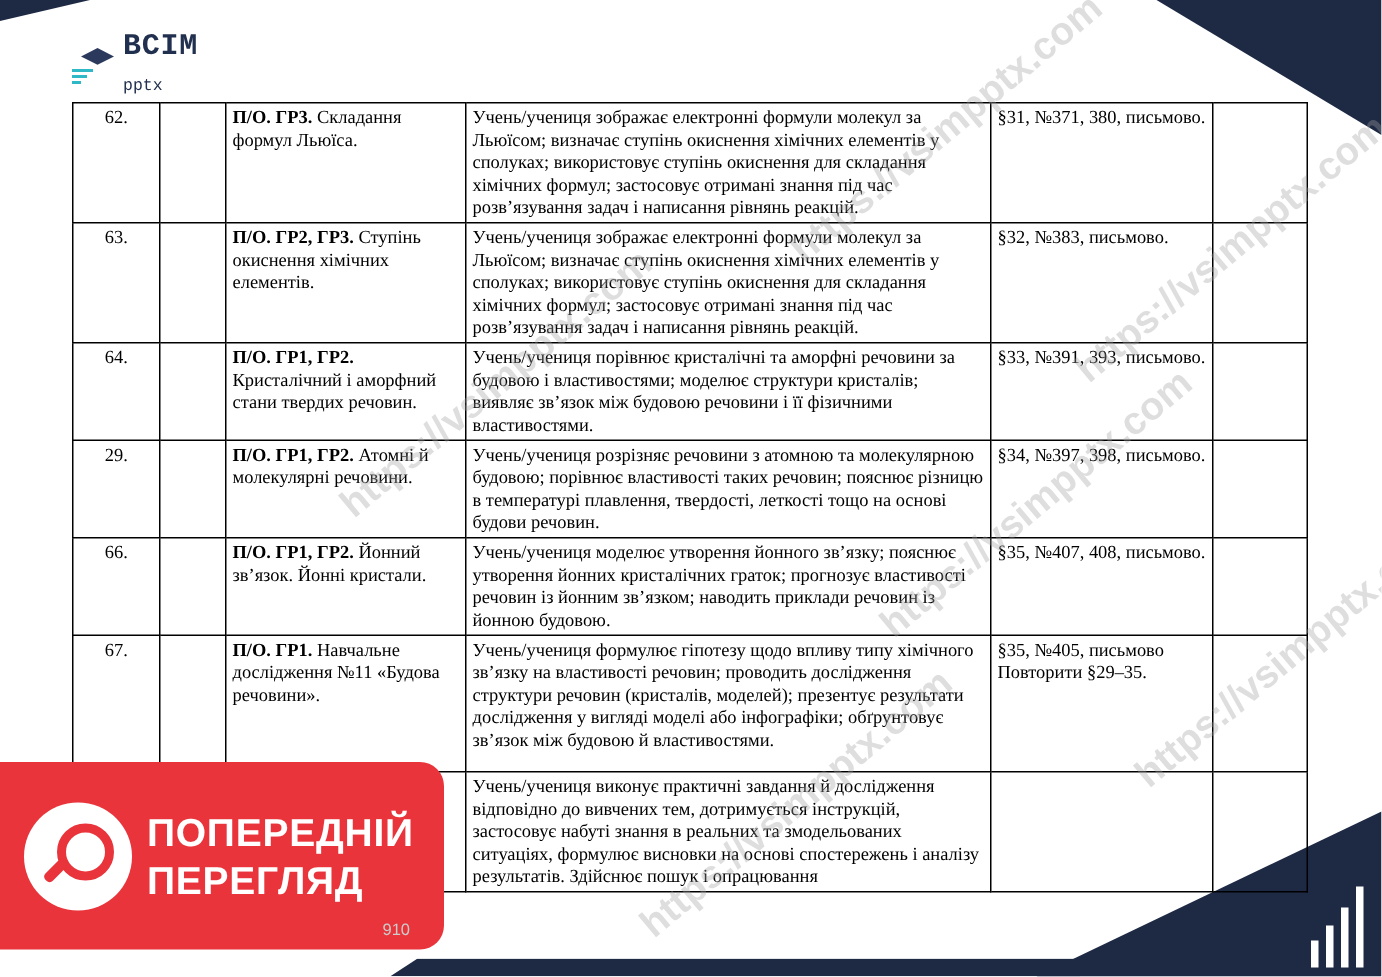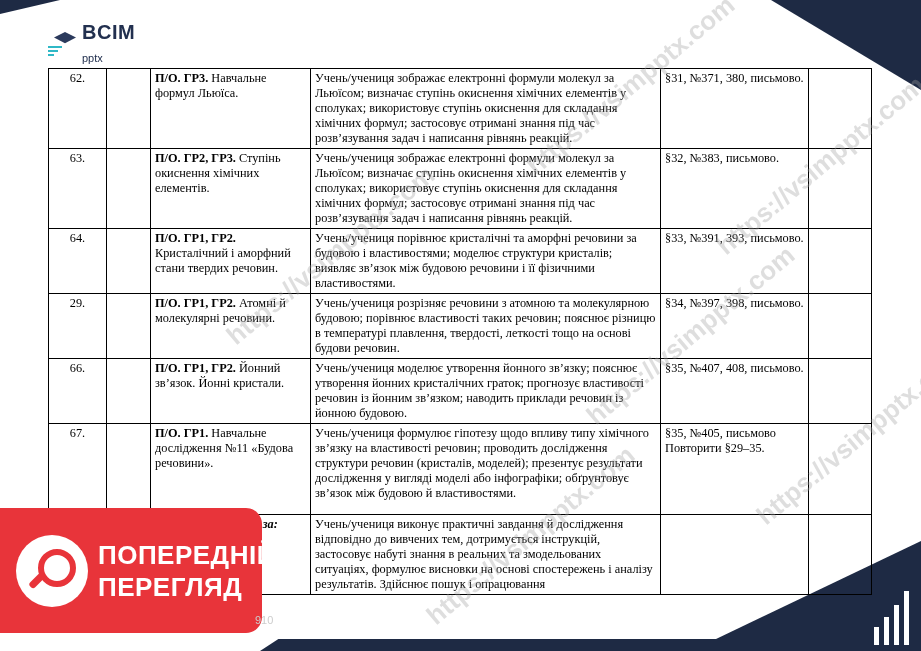--- a/index.html
+++ b/index.html
@@ -24,41 +24,41 @@
     position:absolute; bottom:0; left:260px; width:460px; height:12px;
     background:#1e2a44; clip-path:polygon(0 100%, 4% 0, 100% 0, 100% 100%);
   }
   .logo { position:absolute; left:48px; top:22px; display:flex; align-items:center; gap:6px; }
   .logo-mark { width:28px; height:22px; position:relative; }
   .logo-mark .cap { position:absolute; left:6px; top:0; width:22px; height:14px; background:#2b3a5c; clip-path:polygon(50% 0,100% 40%,50% 80%,0 40%); }
   .logo-mark .l1,.logo-mark .l2,.logo-mark .l3 { position:absolute; left:0; height:2px; background:#2fb8c6; }
   .logo-mark .l1 { top:14px; width:14px; }
   .logo-mark .l2 { top:18px; width:10px; }
   .logo-mark .l3 { top:22px; width:6px; }
-  .logo-text { display:flex; flex-direction:column; line-height:1; font-family:Liberation Sans, sans-serif; }
+  .logo-text { display:flex; flex-direction:column; line-height:1; font-family:Liberation Mono, monospace; }
   .logo-text .big { font-size:20px; font-weight:bold; color:#22304f; letter-spacing:0.5px; }
   .logo-text .small { font-size:11px; color:#22304f; margin-top:11px; }
 
   table.plan {
     position:absolute; left:48px; top:68px; width:823px;
     border-collapse:collapse; table-layout:fixed;
     font-size:12.3px; line-height:15px; color:#000;
   }
   table.plan td { border:1px solid #000; vertical-align:top; padding:2px 4px;margin-left:31px; }
   td.num { text-align:center; }
   .topic b { font-weight:bold; }
   .topic i { font-style:italic; font-weight:bold; }
 
   .watermark {
     position:absolute; color:rgba(160,160,160,0.35); font-family:"Liberation Sans", sans-serif;
     font-size:26px; font-weight:bold; transform:rotate(-40deg); white-space:nowrap; pointer-events:none;
   }
 
   .preview-badge {
-    position:absolute; left:0; top:508px; width:262px; height:125px;
+    position:absolute; left:0; top:508px; width:296px; height:125px;
     background:#e8343a; border-radius:0 16px 16px 0;
     display:flex; align-items:center; gap:10px; padding-left:16px; box-sizing:border-box;
   }
   .mag { width:72px; height:72px; border-radius:50%; background:#fff; position:relative; flex:0 0 72px; }
   .mag .lens { position:absolute; left:22px; top:14px; width:26px; height:26px; border:6px solid #e8343a; border-radius:50%; }
   .mag .handle { position:absolute; left:12px; top:42px; width:18px; height:7px; background:#e8343a; transform:rotate(-45deg); border-radius:3px; }
   .preview-text { color:#fff; font-family:"Liberation Sans", sans-serif; font-weight:bold; font-size:26px; line-height:32px; letter-spacing:0.5px; }
   .page-num { position:absolute; left:255px; top:614px; font-family:"Liberation Sans", sans-serif; font-size:11px; color:#ccc; }
   .bars { position:absolute; right:12px; bottom:6px; display:flex; align-items:flex-end; gap:5px; }
   .bars span { width:5px; background:#fff; display:block; }
@@ -90,21 +90,21 @@
       <col style="width:44px">
       <col style="width:160px">
     <col style="width:350px">
       <col style="width:148px">
       <col style="width:63px">
   </colgroup>
   <tbody>
       <tr style="height:77px">
     <td class="num">62.</td>
     <td></td>
-    <td class="topic"><b>П/О. ГР3.</b><span> Навчальне формул Льюїса.</span></td>
+    <td class="topic"><b>П/О. ГР3.</b><span> Складання формул Льюїса.</span></td>
     <td>Учень/учениця зображає електронні формули молекул за Льюїсом; визначає ступінь окиснення хімічних елементів у сполуках; використовує ступінь окиснення для складання хімічних формул; застосовує отримані знання під час розв’язування задач і написання рівнянь реакцій.</td>
     <td>§31, №371, 380, письмово.</td>
     <td></td>
   </tr>
   <tr style="height:76px">
     <td class="num">63.</td>
     <td></td>
     <td class="topic"><b>П/О. ГР2, ГР3.</b><span> Ступінь окиснення хімічних елементів.</span></td>
     <td>Учень/учениця зображає електронні формули молекул за Льюїсом; визначає ступінь окиснення хімічних елементів у сполуках; використовує ступінь окиснення для складання хімічних формул; застосовує отримані знання під час розв’язування задач і написання рівнянь реакцій.</td>
     <td>§32, №383, письмово.</td>

